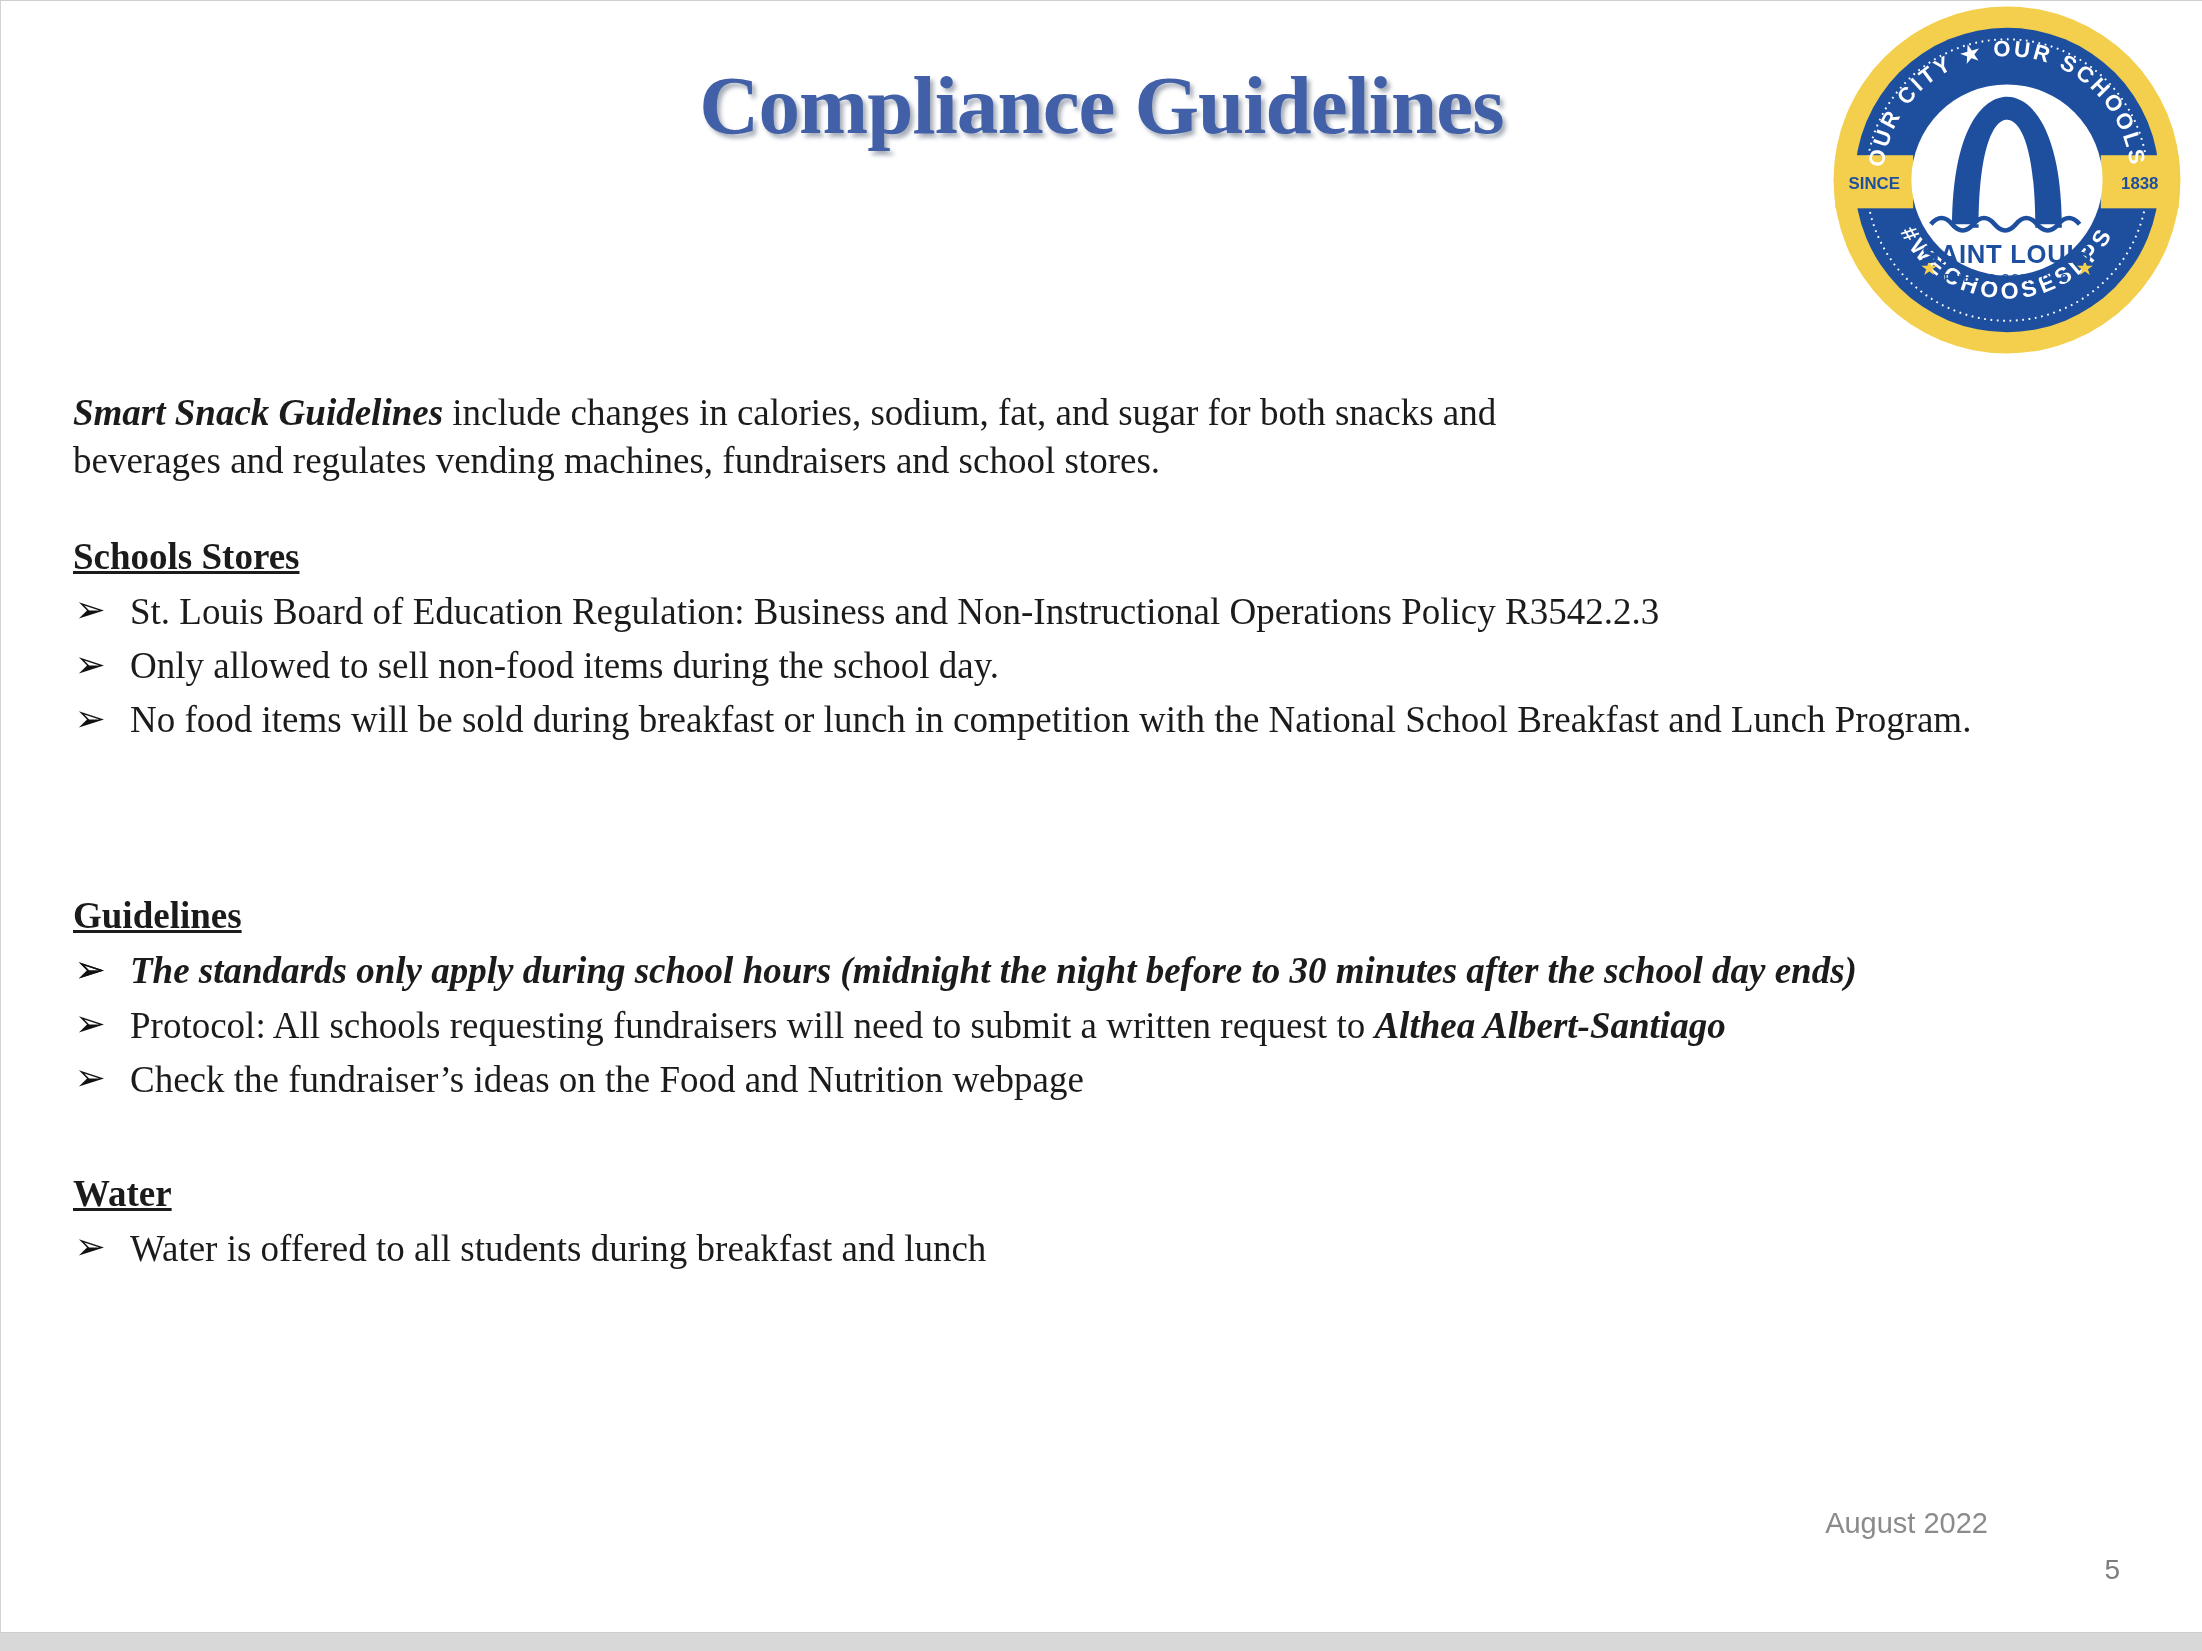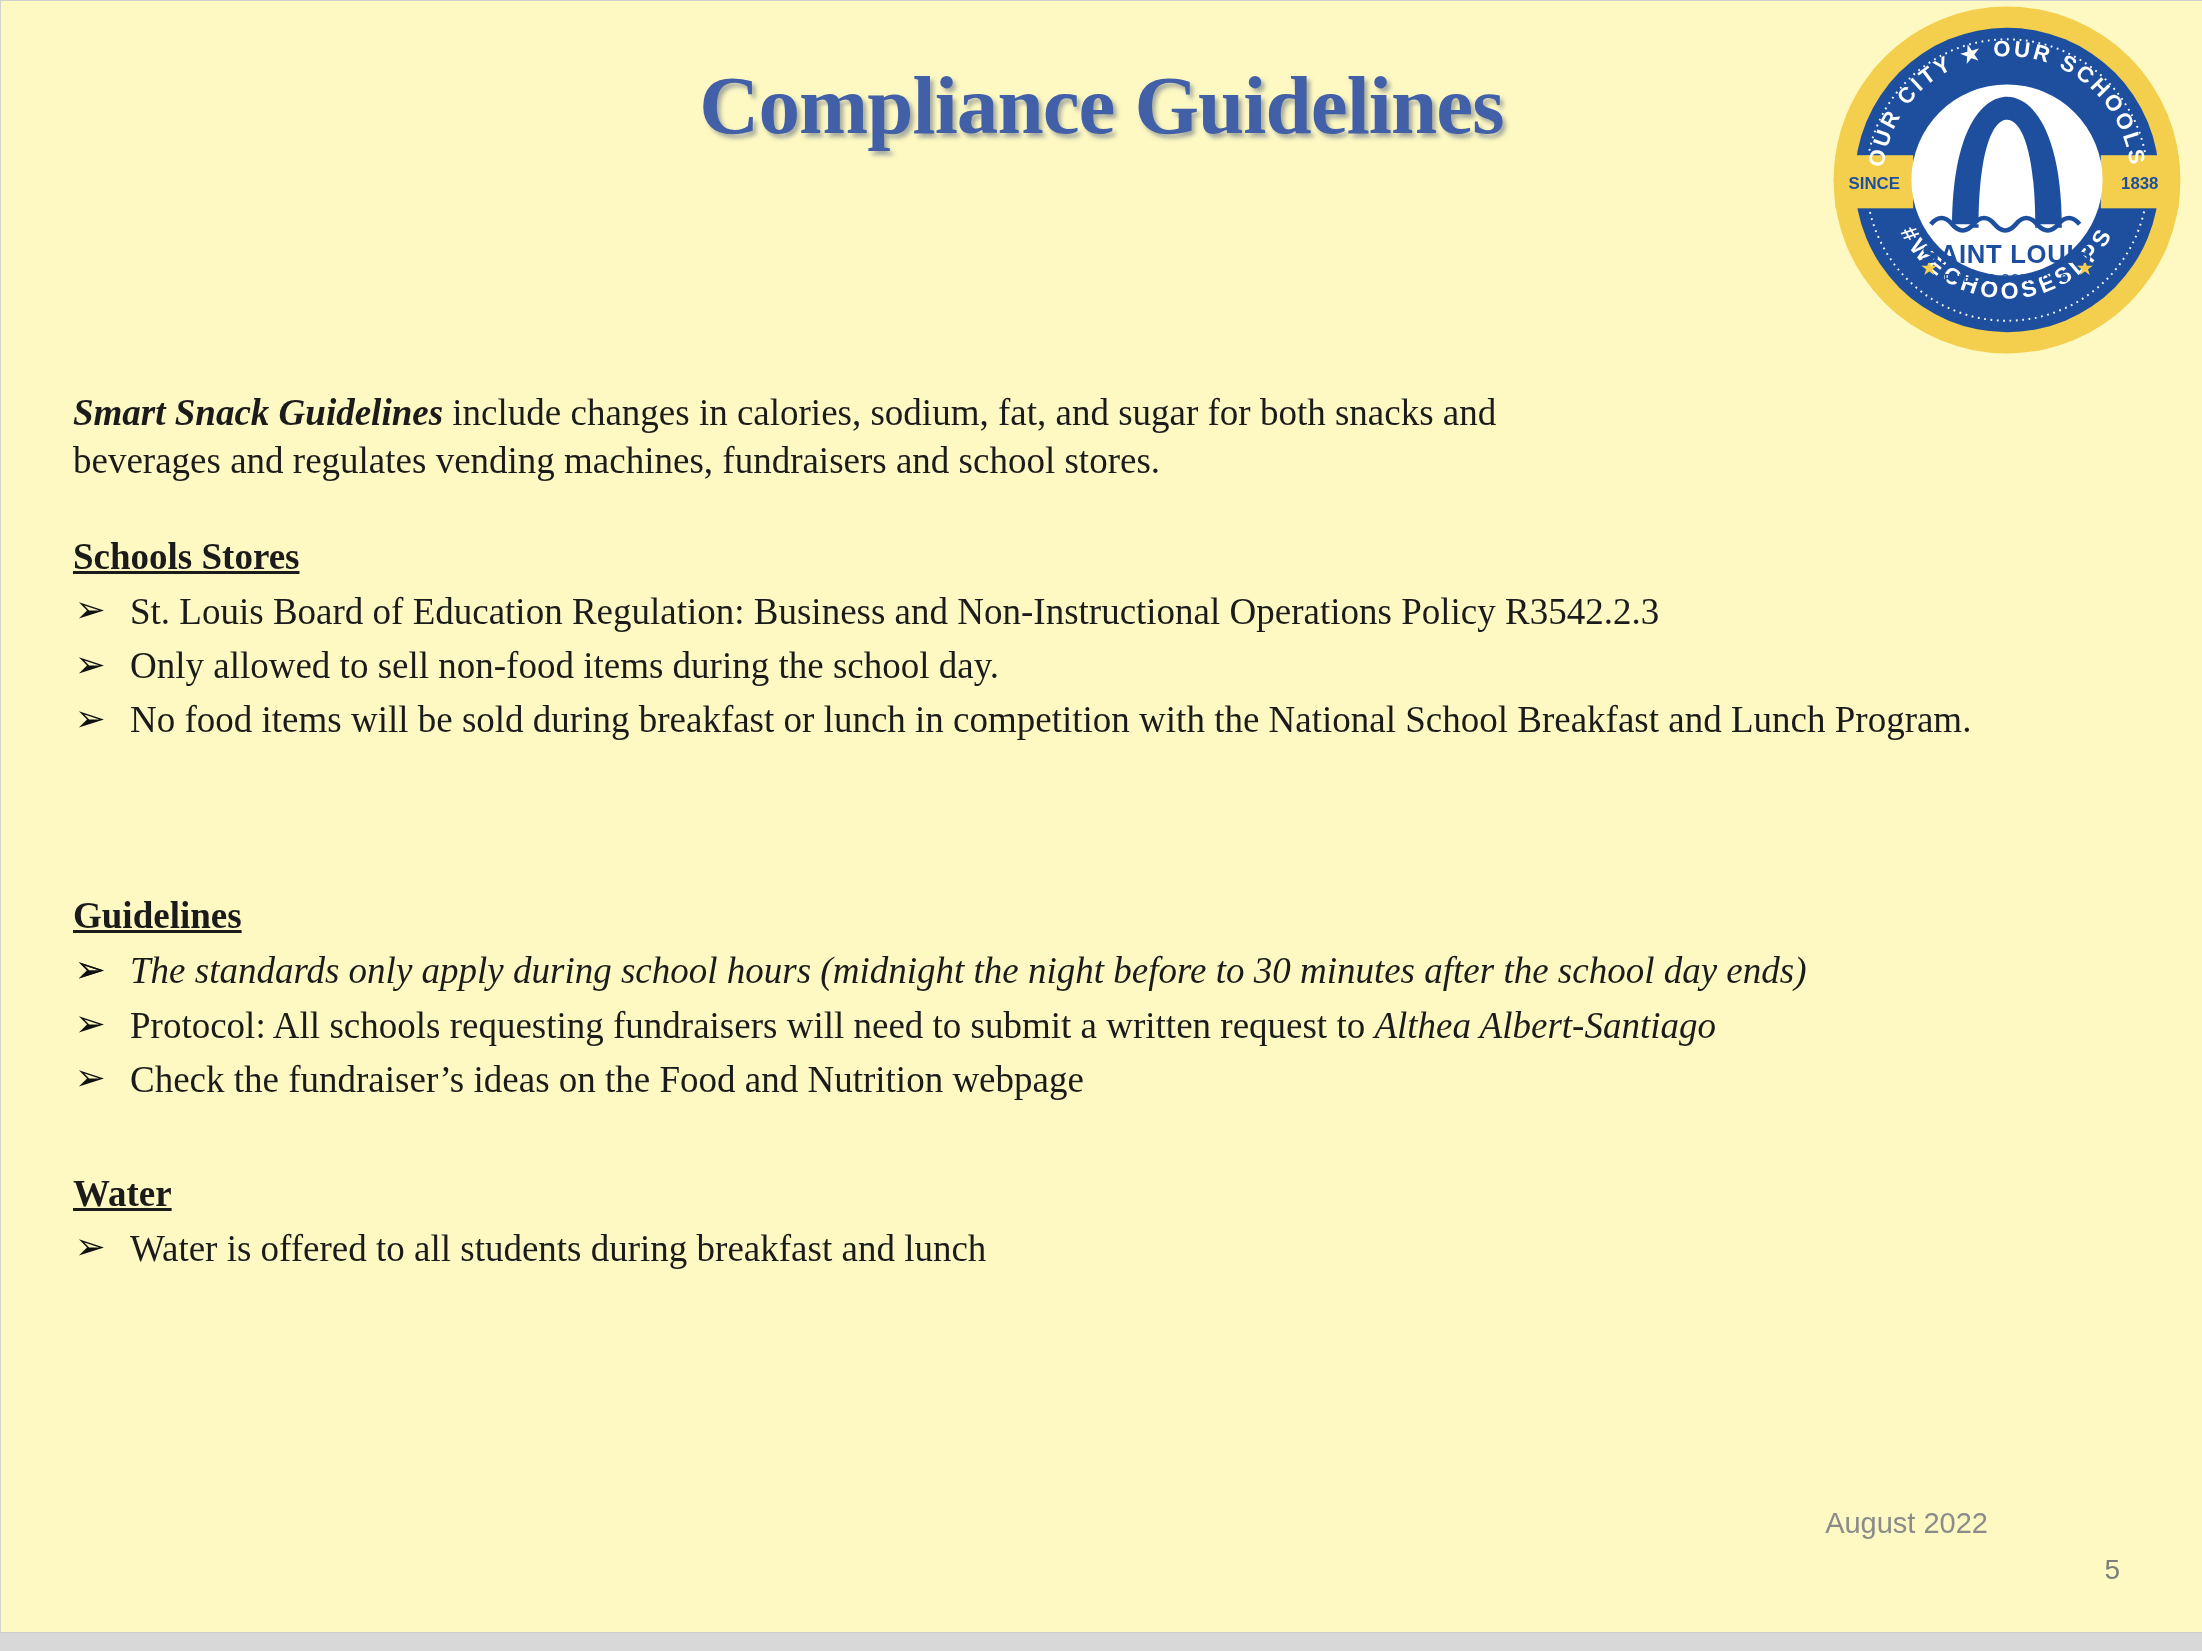--- a/index.html
+++ b/index.html
@@ -1,17 +1,17 @@
 <!DOCTYPE html>
 <html style="font-size:13.8px"><head>
 <meta charset="utf-8">
 <style>
   html,body{margin:0;padding:0;background:#d8d8d8;}
   .slide{
-    position:relative;width:2203px;height:1633px;background:#fef9c3;overflow:hidden;
+    position:relative;width:2203px;height:1633px;background:#ffffff;overflow:hidden;
     font-family:"Liberation Serif",serif;color:#1b1b1b;
     box-shadow:0 0 0 0.9px #cfcfcf inset;
   }
   
   .title{
     position:absolute;top:57px;left:82px;width:2039px;text-align:center;
     font-size:83px;font-weight:bold;color:#4160a7;
     text-shadow:3.4px 4.3px 4.3px rgba(95,105,125,.55);
     letter-spacing:-0.9px;white-space:nowrap;
   }
@@ -27,21 +27,21 @@
   .intro{max-width:1575px;font-family:Liberation Serif, serif;}
   .lead{font-weight:bold;font-style:italic;}
   .sec{font-weight:bold;text-decoration:underline;}
   .sec-stores{margin-top:48px;}
   .sec-fund{margin-top:148px;}
   .sec-water{margin-top:66px;}
   ul.bullets{list-style:none;margin:6.9px 0 0 0;padding:0;}
   ul.bullets li{position:relative;padding-left:57px;margin-bottom:6px;}
   .mk{position:absolute;left:1.7px;top:-1.7px;color:#111;}
   .b{font-weight:normal;}
-  .bi{font-weight:normal;font-style:italic;}
+  .bi{font-weight:bold;font-style:italic;}
   
   .footer-date{
     position:absolute;top:1507px;right:215px;
     font-family:"Liberation Sans",sans-serif;font-size:29px;color:#8b8b8b;
   }
   .footer-page{
     position:absolute;top:1554px;right:83px;
     font-family:"Liberation Sans",sans-serif;font-size:28px;color:#7d7d7d;
   }
 </style>

